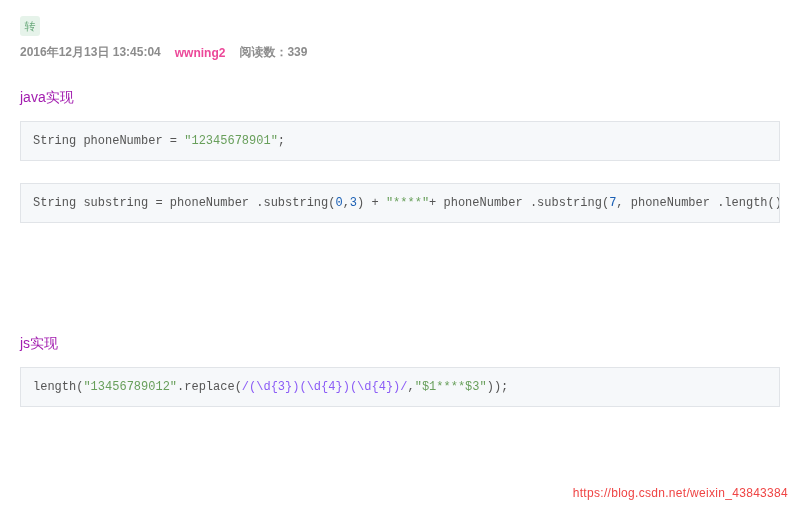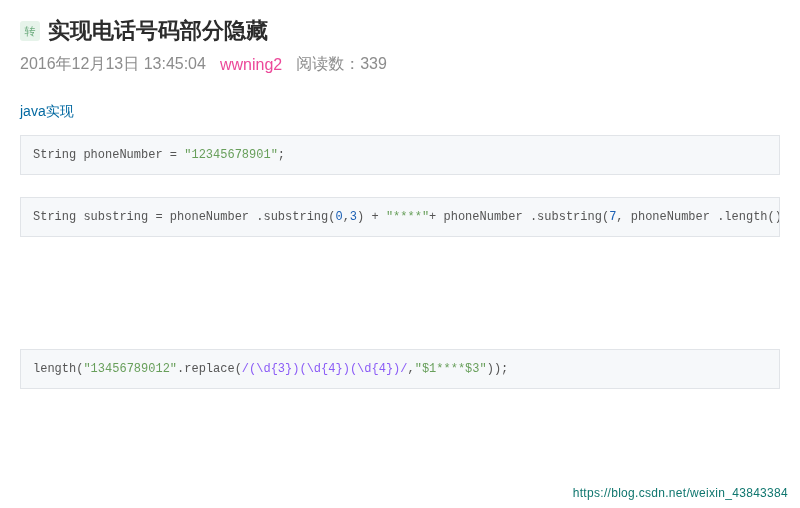--- a/index.html
+++ b/index.html
@@ -32,30 +32,31 @@
     }
     .title {
       font-size: 22px;
       font-weight: 700;
       color: #2c2c2c;
     }
     .meta-row {
       display: flex;
       align-items: center;
       gap: 14px;
-      font-size: 16px;
+      font-size: 12px;
       color: #8c8c8c;
       margin-bottom: 28px;
+      font-weight: bold;
     }
     .author {
       color: #ec4899;
     }
     .section-heading {
       font-size: 14px;
-      color: #0369a1;
+      color: #a21caf;
       margin-bottom: 14px;
     }
     .code-block {
       background: #f6f8fa;
       border: 1px solid #e1e4e8;
       padding: 10px 12px;
       font-family: Consolas, "Courier New", monospace;
       font-size: 12px;
       color: #555;
       white-space: pre;
@@ -65,45 +66,45 @@
     }
     .code-block .str { color: #689f5b; }
     .code-block .num { color: #1a5fb4; }
     .code-block .rgx { color: #8b5cf6; }
     .spacer-large { height: 90px; }
     .watermark {
       position: absolute;
       right: 12px;
       bottom: 8px;
       font-size: 12px;
-      color: #0f766e;
+      color: #ef4444;
       letter-spacing: 0.3px;
       pointer-events: none;
     }
   </style>
 </head>
 <body>
 
 <div class="container">
   <div class="header-row">
     <span class="repost-badge">转</span>
-    <h1 class="title">实现电话号码部分隐藏</h1>
   </div>
 
   <div class="meta-row">
     <span>2016年12月13日 13:45:04</span>
     <a class="author">wwning2</a>
     <span>阅读数：339</span>
   </div>
 
   <div class="section-heading">java实现</div>
 
   <div class="code-block"><span>String phoneNumber = </span><span class="str">"12345678901"</span><span>;</span></div>
 
   <div class="code-block"><span>String substring = phoneNumber .substring(</span><span class="num">0</span><span>,</span><span class="num">3</span><span>) + </span><span class="str">"****"</span><span>+ phoneNumber .substring(</span><span class="num">7</span><span>, phoneNumber .length());</span></div>
 
   <div class="spacer-large"></div>
 
+  <div class="section-heading">js实现</div>
 
   <div class="code-block"><span>length(</span><span class="str">"13456789012"</span><span>.replace(</span><span class="rgx">/(\d{3})(\d{4})(\d{4})/</span><span>,</span><span class="str">"$1****$3"</span><span>));</span></div>
 </div>
 
 <div class="watermark">https://blog.csdn.net/weixin_43843384</div>
 
 </body></html>

